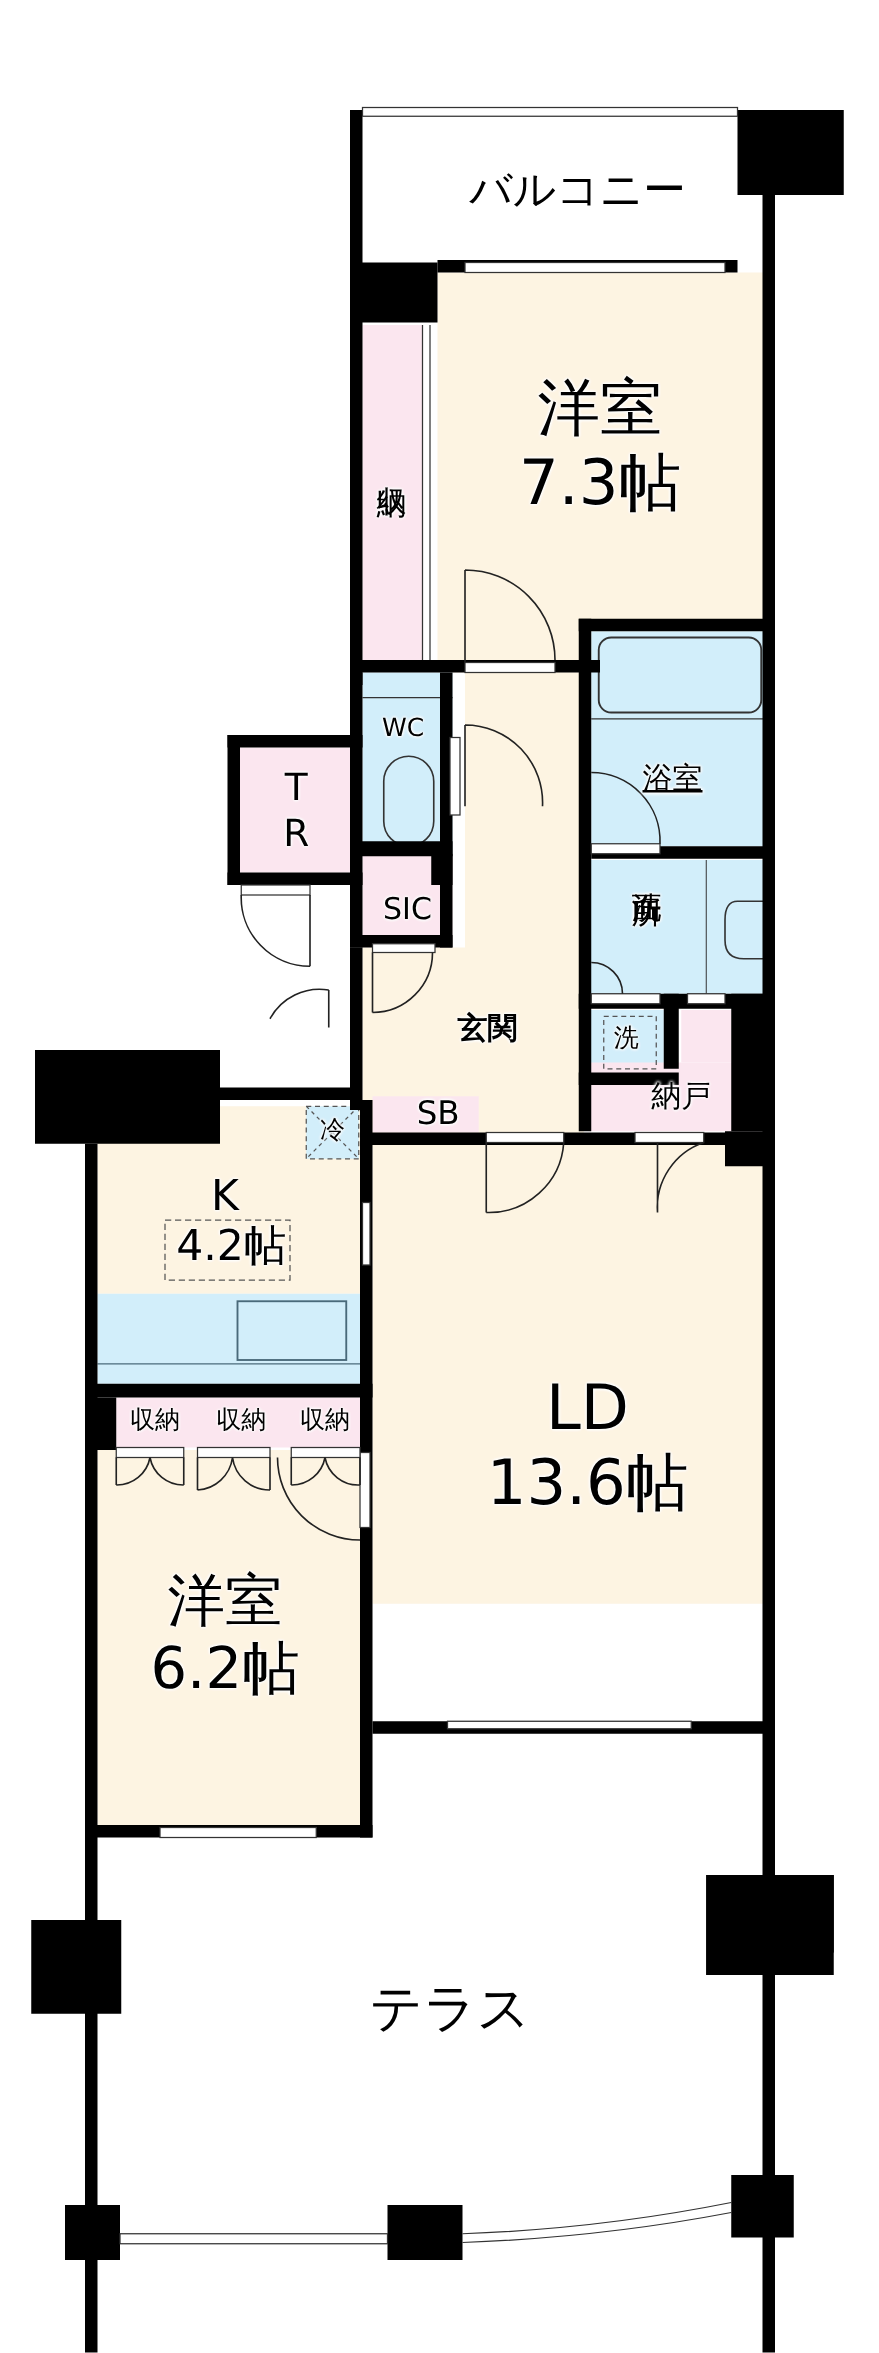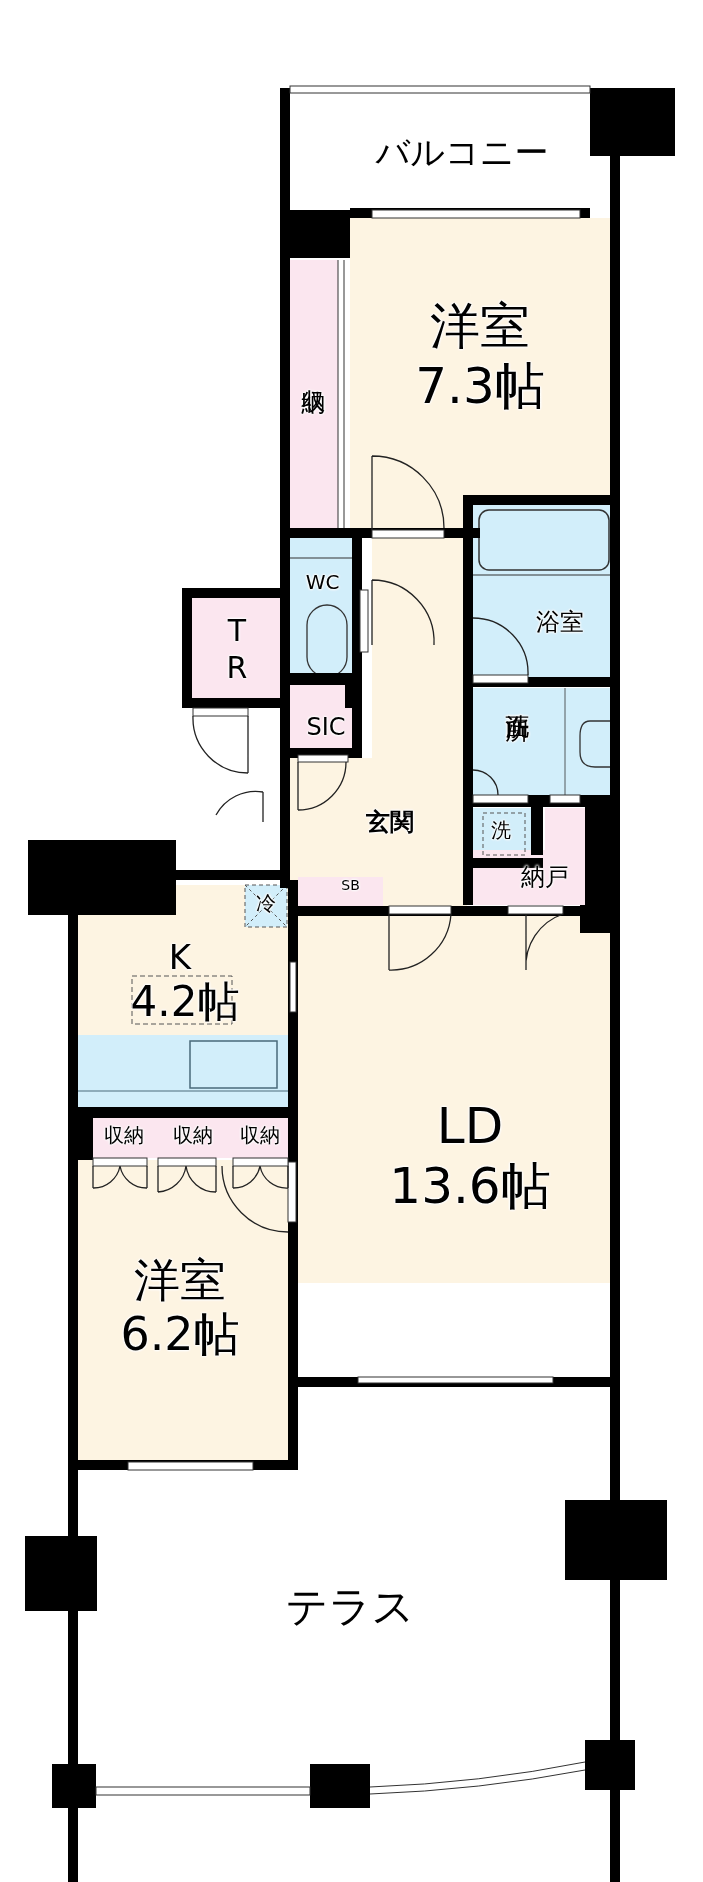--- a/index.html
+++ b/index.html
@@ -140,29 +140,29 @@
 </svg>
 
 <div class="lbl md" style="left:360px;top:135px;width:180px;font-size:34px;margin-left:12px;">バルコニー</div>
 <div class="lbl xl" style="left:400px;top:300px;width:160px;">洋室</div>
 <div class="lbl xl" style="left:385px;top:360px;width:190px;">7.3帖</div>
 <div class="lbl md vert" style="left:300px;top:370px;">収納</div>
 <div class="lbl sm" style="left:290px;top:572px;width:65px;">WC</div>
 <div class="lbl lg" style="left:192px;top:615px;width:90px;font-size:30px;">T</div>
 <div class="lbl lg" style="left:192px;top:652px;width:90px;font-size:30px;">R</div>
 <div class="lbl md" style="left:290px;top:715px;width:72px;font-size:24px;">SIC</div>
-<div class="lbl md" style="left:510px;top:610px;width:100px;">浴室</div>
+<div class="lbl md" style="left:488px;top:610px;width:100px;text-decoration:underline;">浴室</div>
 <div class="lbl md vert" style="left:504px;top:695px;">洗面所</div>
 <div class="lbl sm" style="left:471px;top:820px;width:60px;">洗</div>
 <div class="lbl md" style="left:340px;top:810px;width:100px;font-weight:bold;">玄関</div>
-<div class="lbl md" style="left:298px;top:878px;width:105px;font-size:14px;">SB</div>
+<div class="lbl md" style="left:298px;top:878px;width:105px;font-size:26px;">SB</div>
 <div class="lbl md" style="left:480px;top:865px;width:130px;">納戸</div>
 <div class="lbl sm" style="left:245px;top:893px;width:42px;">冷</div>
 <div class="lbl lg" style="left:130px;top:940px;width:100px;font-size:34px;">K</div>
-<div class="lbl lg" style="left:120px;top:980px;width:130px;font-size:42px;">4.2帖</div>
+<div class="lbl lg" style="left:120px;top:980px;width:130px;font-size:34px;">4.2帖</div>
 <div class="lbl xl" style="left:390px;top:1100px;width:160px;text-align:center;">LD</div>
 <div class="lbl xl" style="left:370px;top:1160px;width:200px;">13.6帖</div>
 <div class="lbl sm" style="left:94px;top:1125px;width:60px;">収納</div>
 <div class="lbl sm" style="left:158px;top:1125px;width:70px;">収納</div>
 <div class="lbl sm" style="left:230px;top:1125px;width:60px;">収納</div>
 <div class="lbl xl" style="left:110px;top:1256px;width:140px;font-size:46px;">洋室</div>
 <div class="lbl xl" style="left:100px;top:1310px;width:160px;font-size:46px;">6.2帖</div>
-<div class="lbl lg" style="left:270px;top:1585px;width:160px;font-size:42px;">テラス</div>
+<div class="lbl lg" style="left:280px;top:1585px;width:160px;font-size:42px;">テラス</div>
 
 </body></html>

